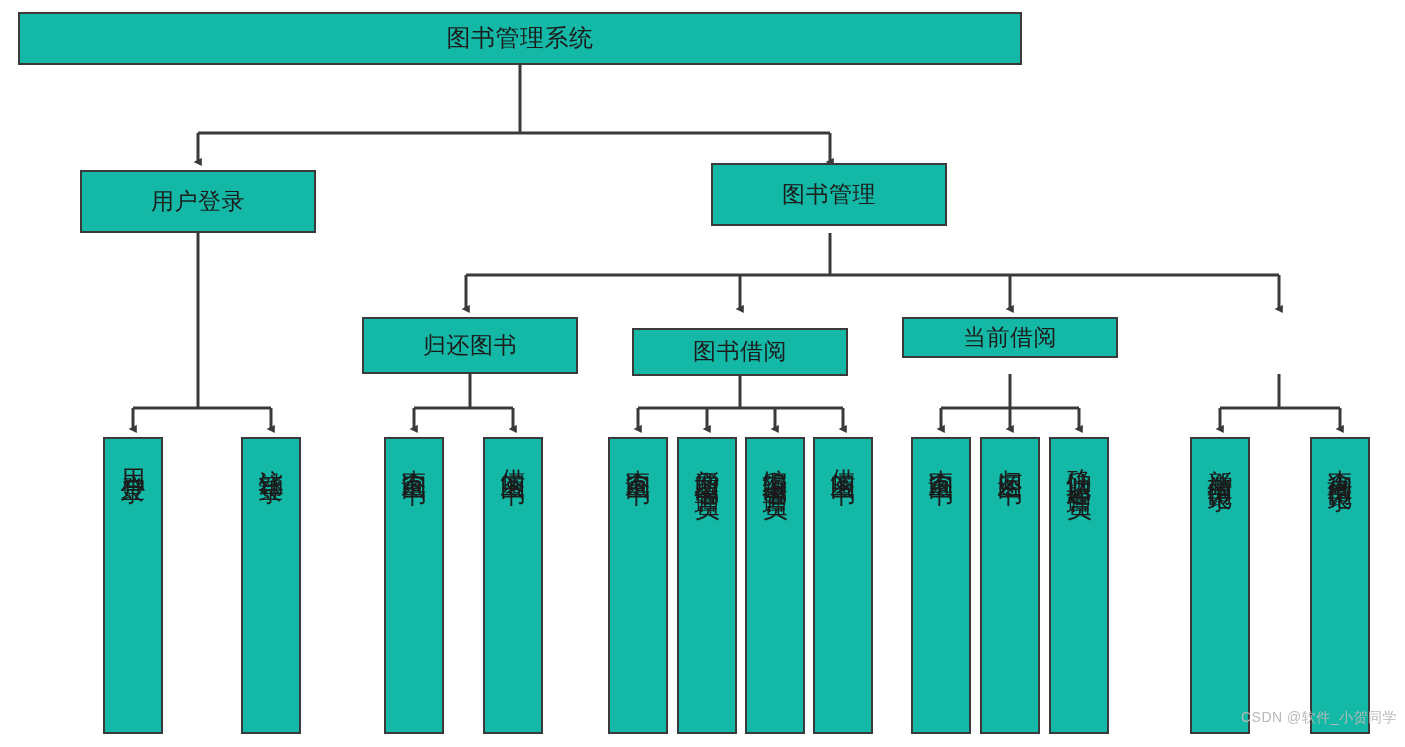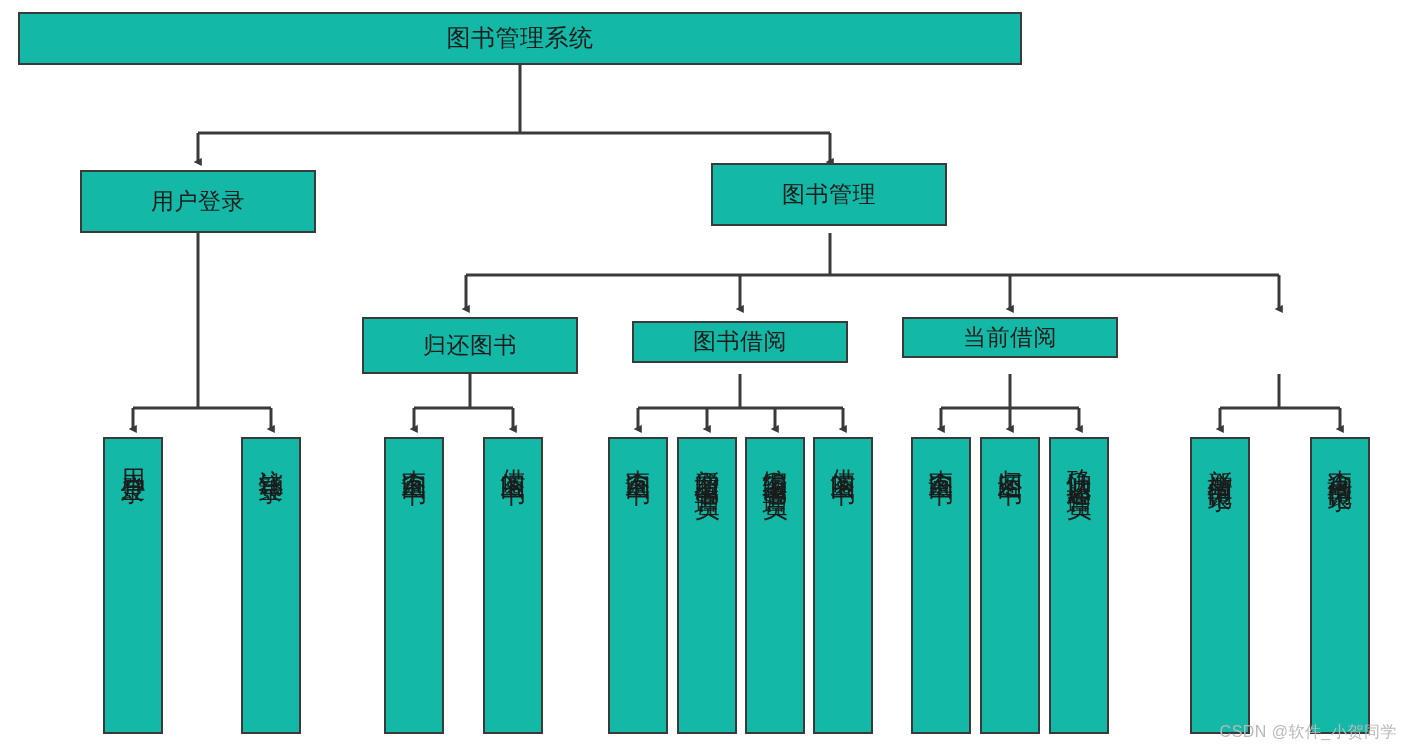--- a/index.html
+++ b/index.html
@@ -52,22 +52,22 @@
   .node.leaf .node-label{
     writing-mode:vertical-rl;
     text-orientation:upright;
     font-size:25px;
     letter-spacing:4px;
     line-height:1;
   }
   #watermark{
     position:absolute;
     right:8px;
-    bottom:4px;
-    font-size:16px;
+    bottom:20px;
+    font-size:14px;
     color:#b9b9b9;
     letter-spacing:0.5px;
     z-index:3;
     white-space:nowrap;
   }
 </style>
 </head>
 <body>
 
 <div id="diagram-root">
@@ -129,21 +129,21 @@
   <div class="node horiz" style="left:80px;top:170px;width:236px;height:63px;">
     <span class="node-label">用户登录</span>
   </div>
   <div class="node horiz" style="left:711px;top:163px;width:236px;height:63px;font-family:Liberation Serif, serif;">
     <span class="node-label">图书管理</span>
   </div>
 
   <div class="node horiz" style="left:362px;top:317px;width:216px;height:57px;">
     <span class="node-label">归还图书</span>
   </div>
-  <div class="node horiz" style="left:632px;top:321px;width:216px;height:42px;">
+  <div class="node horiz" style="left:632px;top:328px;width:216px;height:48px;">
     <span class="node-label">图书借阅</span>
   </div>
   <div class="node horiz" style="left:902px;top:317px;width:216px;height:41px;">
     <span class="node-label">当前借阅</span>
   </div>
 
   <div class="node leaf" style="left:103px;top:437px;width:60px;height:297px;">
     <span class="node-label">用户登录</span>
   </div>
   <div class="node leaf" style="left:241px;top:437px;width:60px;height:297px;">

